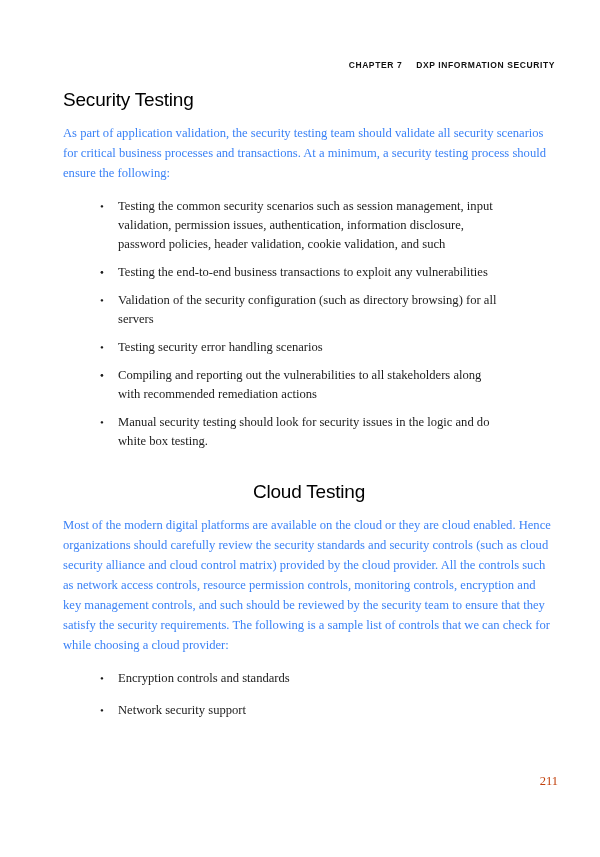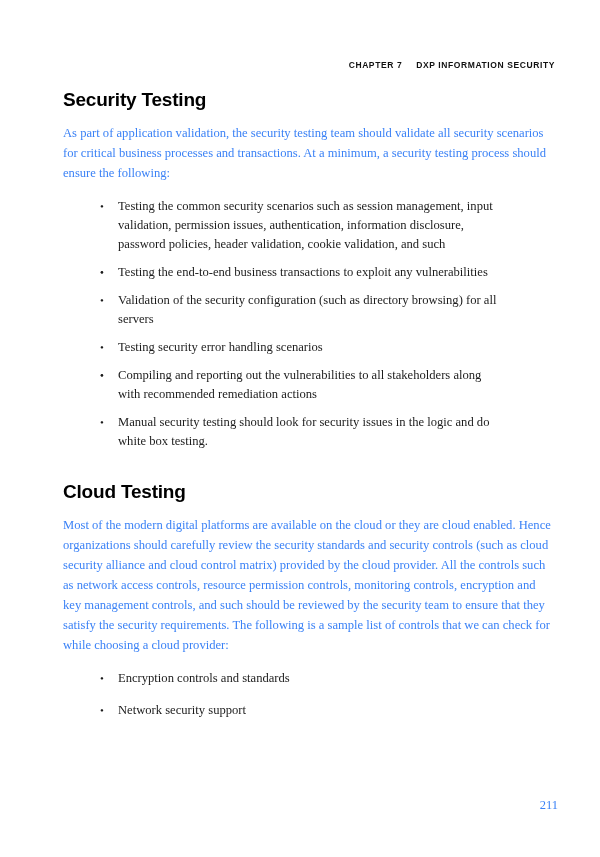--- a/index.html
+++ b/index.html
@@ -22,27 +22,27 @@
     text-align: right;
     font-family: "Liberation Sans", sans-serif;
     font-size: 8.5px;
     letter-spacing: 0.6px;
     color: #111;
     font-weight: 700;
   }
   .running-head .chap { margin-right: 14px; }
   h1.section-title {
     font-family: "Liberation Sans", sans-serif;
-    font-weight: 700;
+    font-weight: 400;
     font-size: 19px;
     letter-spacing: -0.2px;
     color: #000;
     margin-top: 19px;
   }
-  h1.section-title.second { margin-top: 30px; }
+  h1.section-title.second { margin-top: 30px; text-align: center; }
   p.body-text {
     margin-top: 12px;
     font-size: 12.6px;
     line-height: 20px;
     max-width: 497px;
     color: #3b82f6;
   }
   ul.bullet-list {
     list-style: none;
     margin-top: 14px;
@@ -59,23 +59,23 @@
   ul.bullet-list li.bullet .marker {
     position: absolute;
     left: 37px;
     top: 0;
     font-size: 11px;
   }
   ul.bullet-list.short li.bullet { margin-bottom: 13px; }
   .page-number {
     position: absolute;
     right: 42px;
-    bottom: 44px;
+    bottom: 68px;
     font-size: 12.5px;
-    color: #3b82f6;
+    color: #c2410c;
   }
 </style>
 </head>
 <body>
 
 <div class="page">
 
   <div class="running-head">
     <span class="chap">CHAPTER 7</span><span>DXP INFORMATION SECURITY</span>
   </div>

